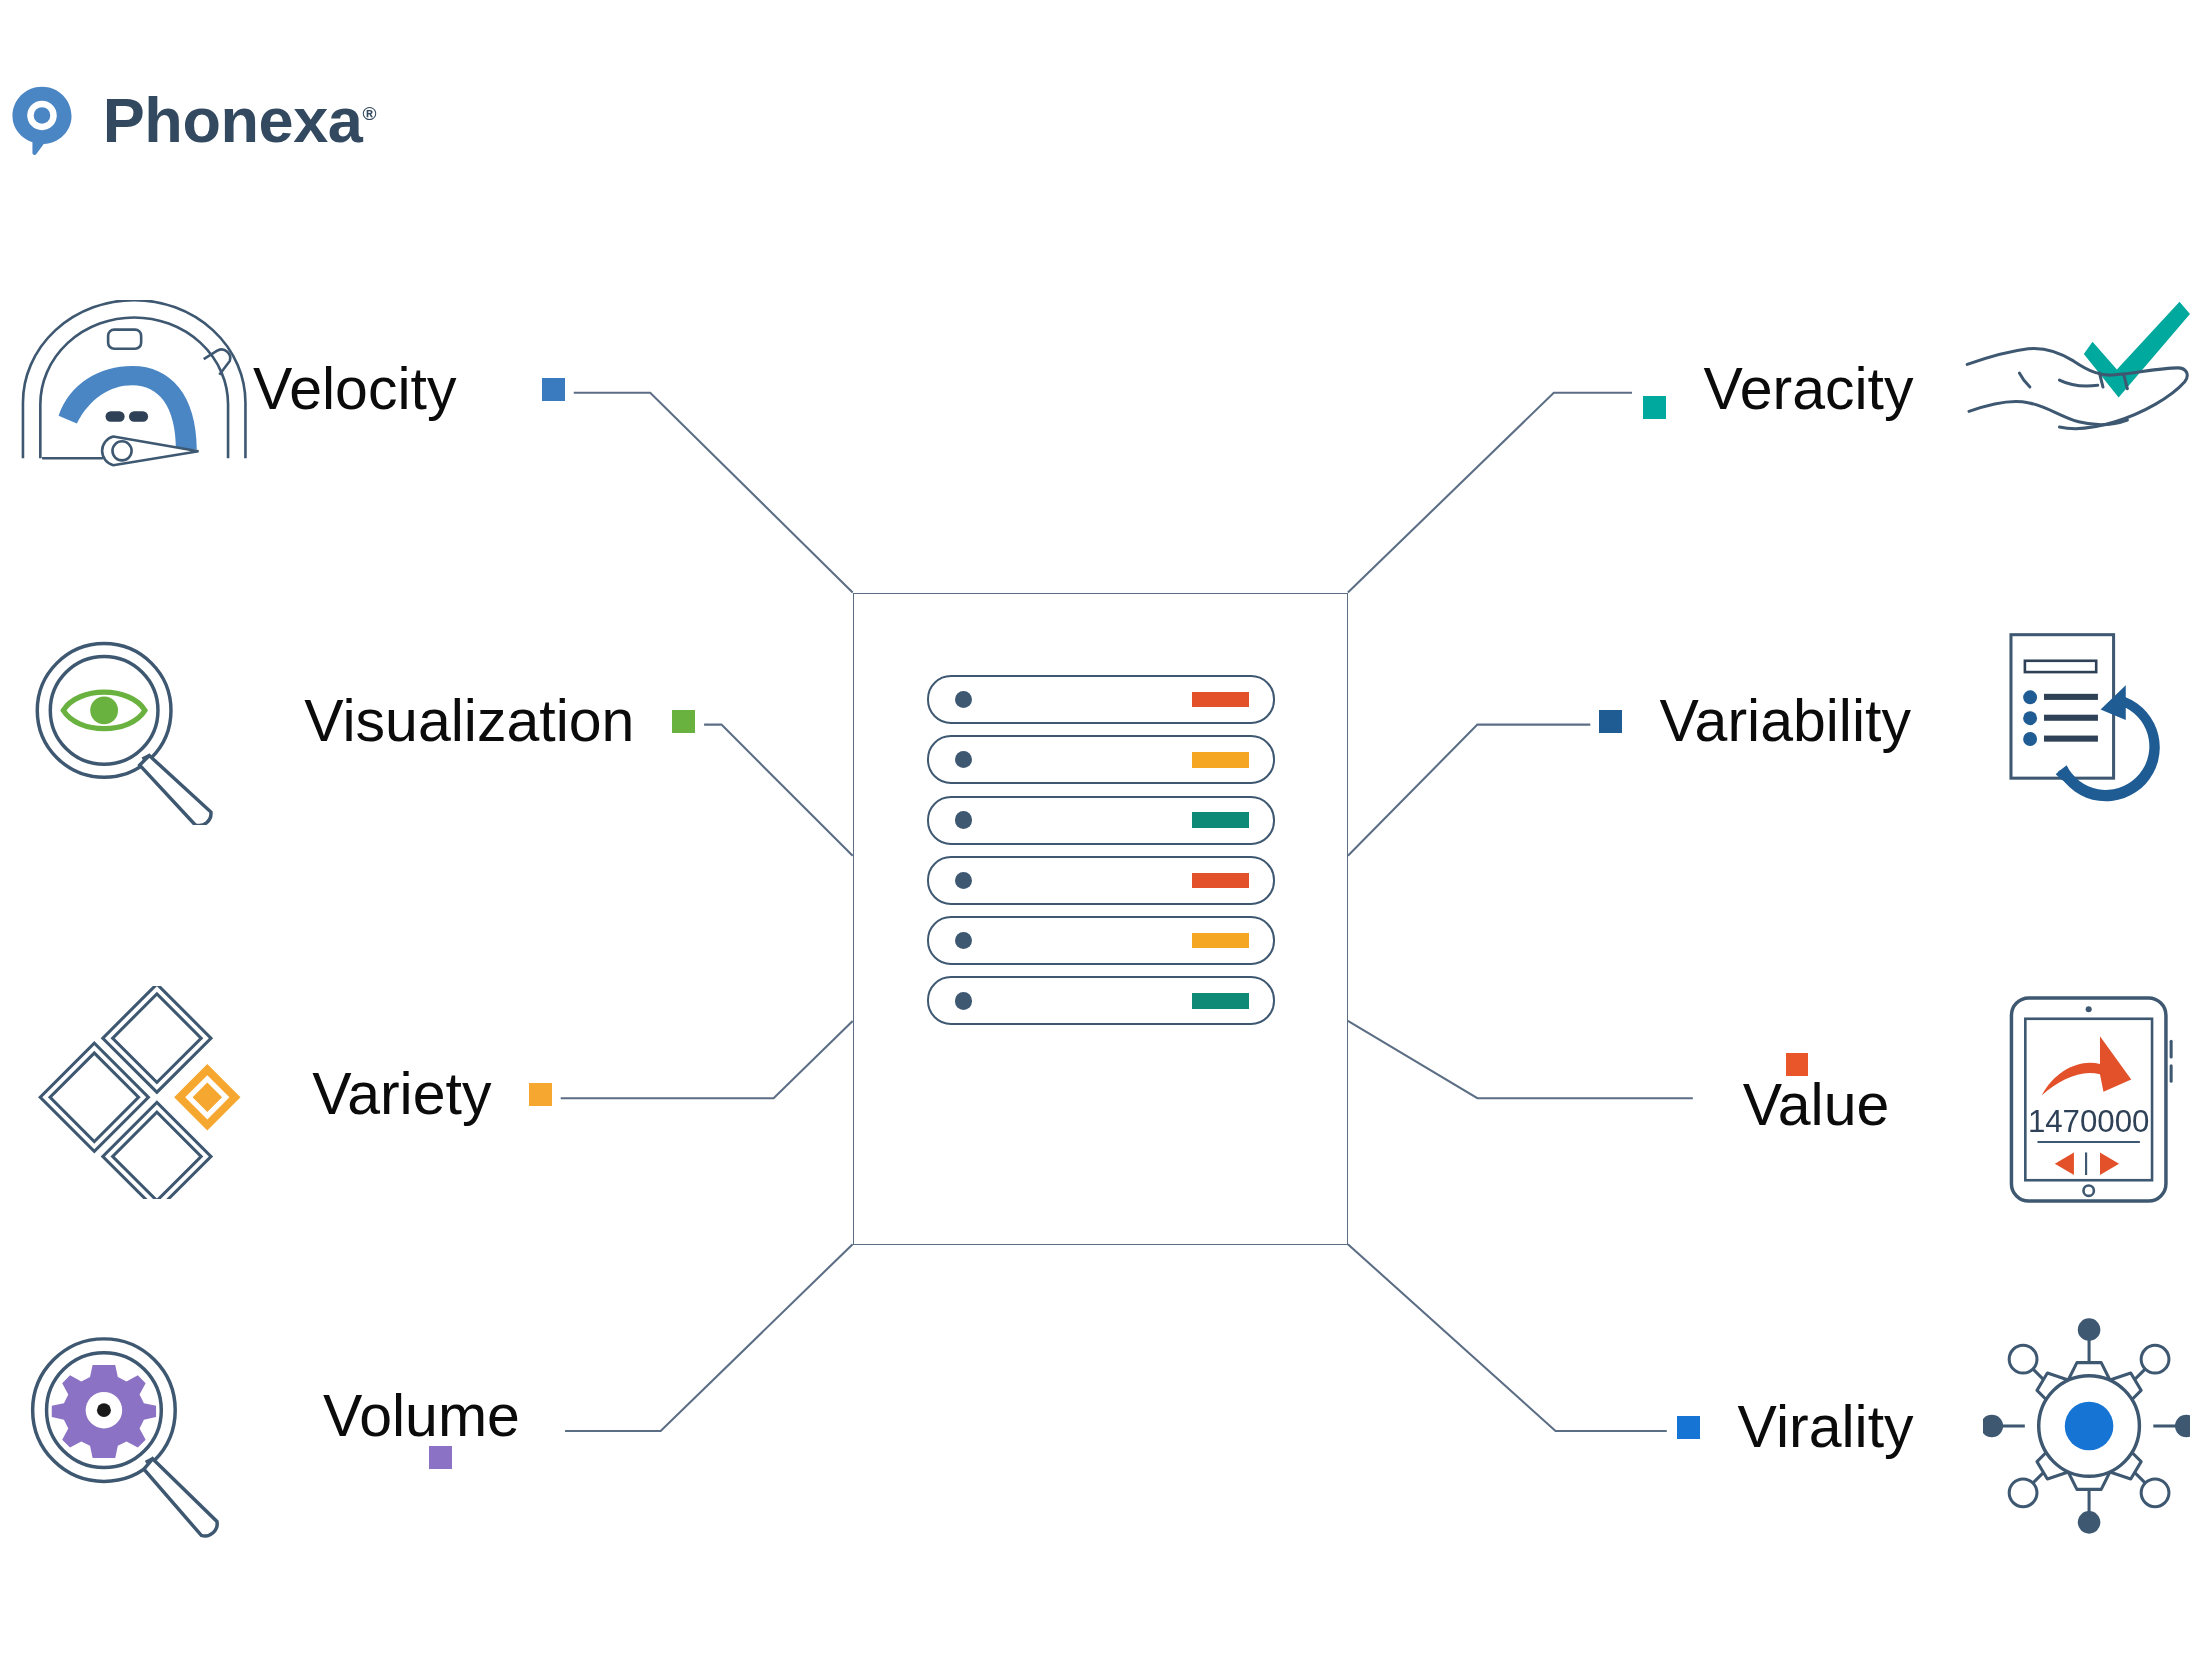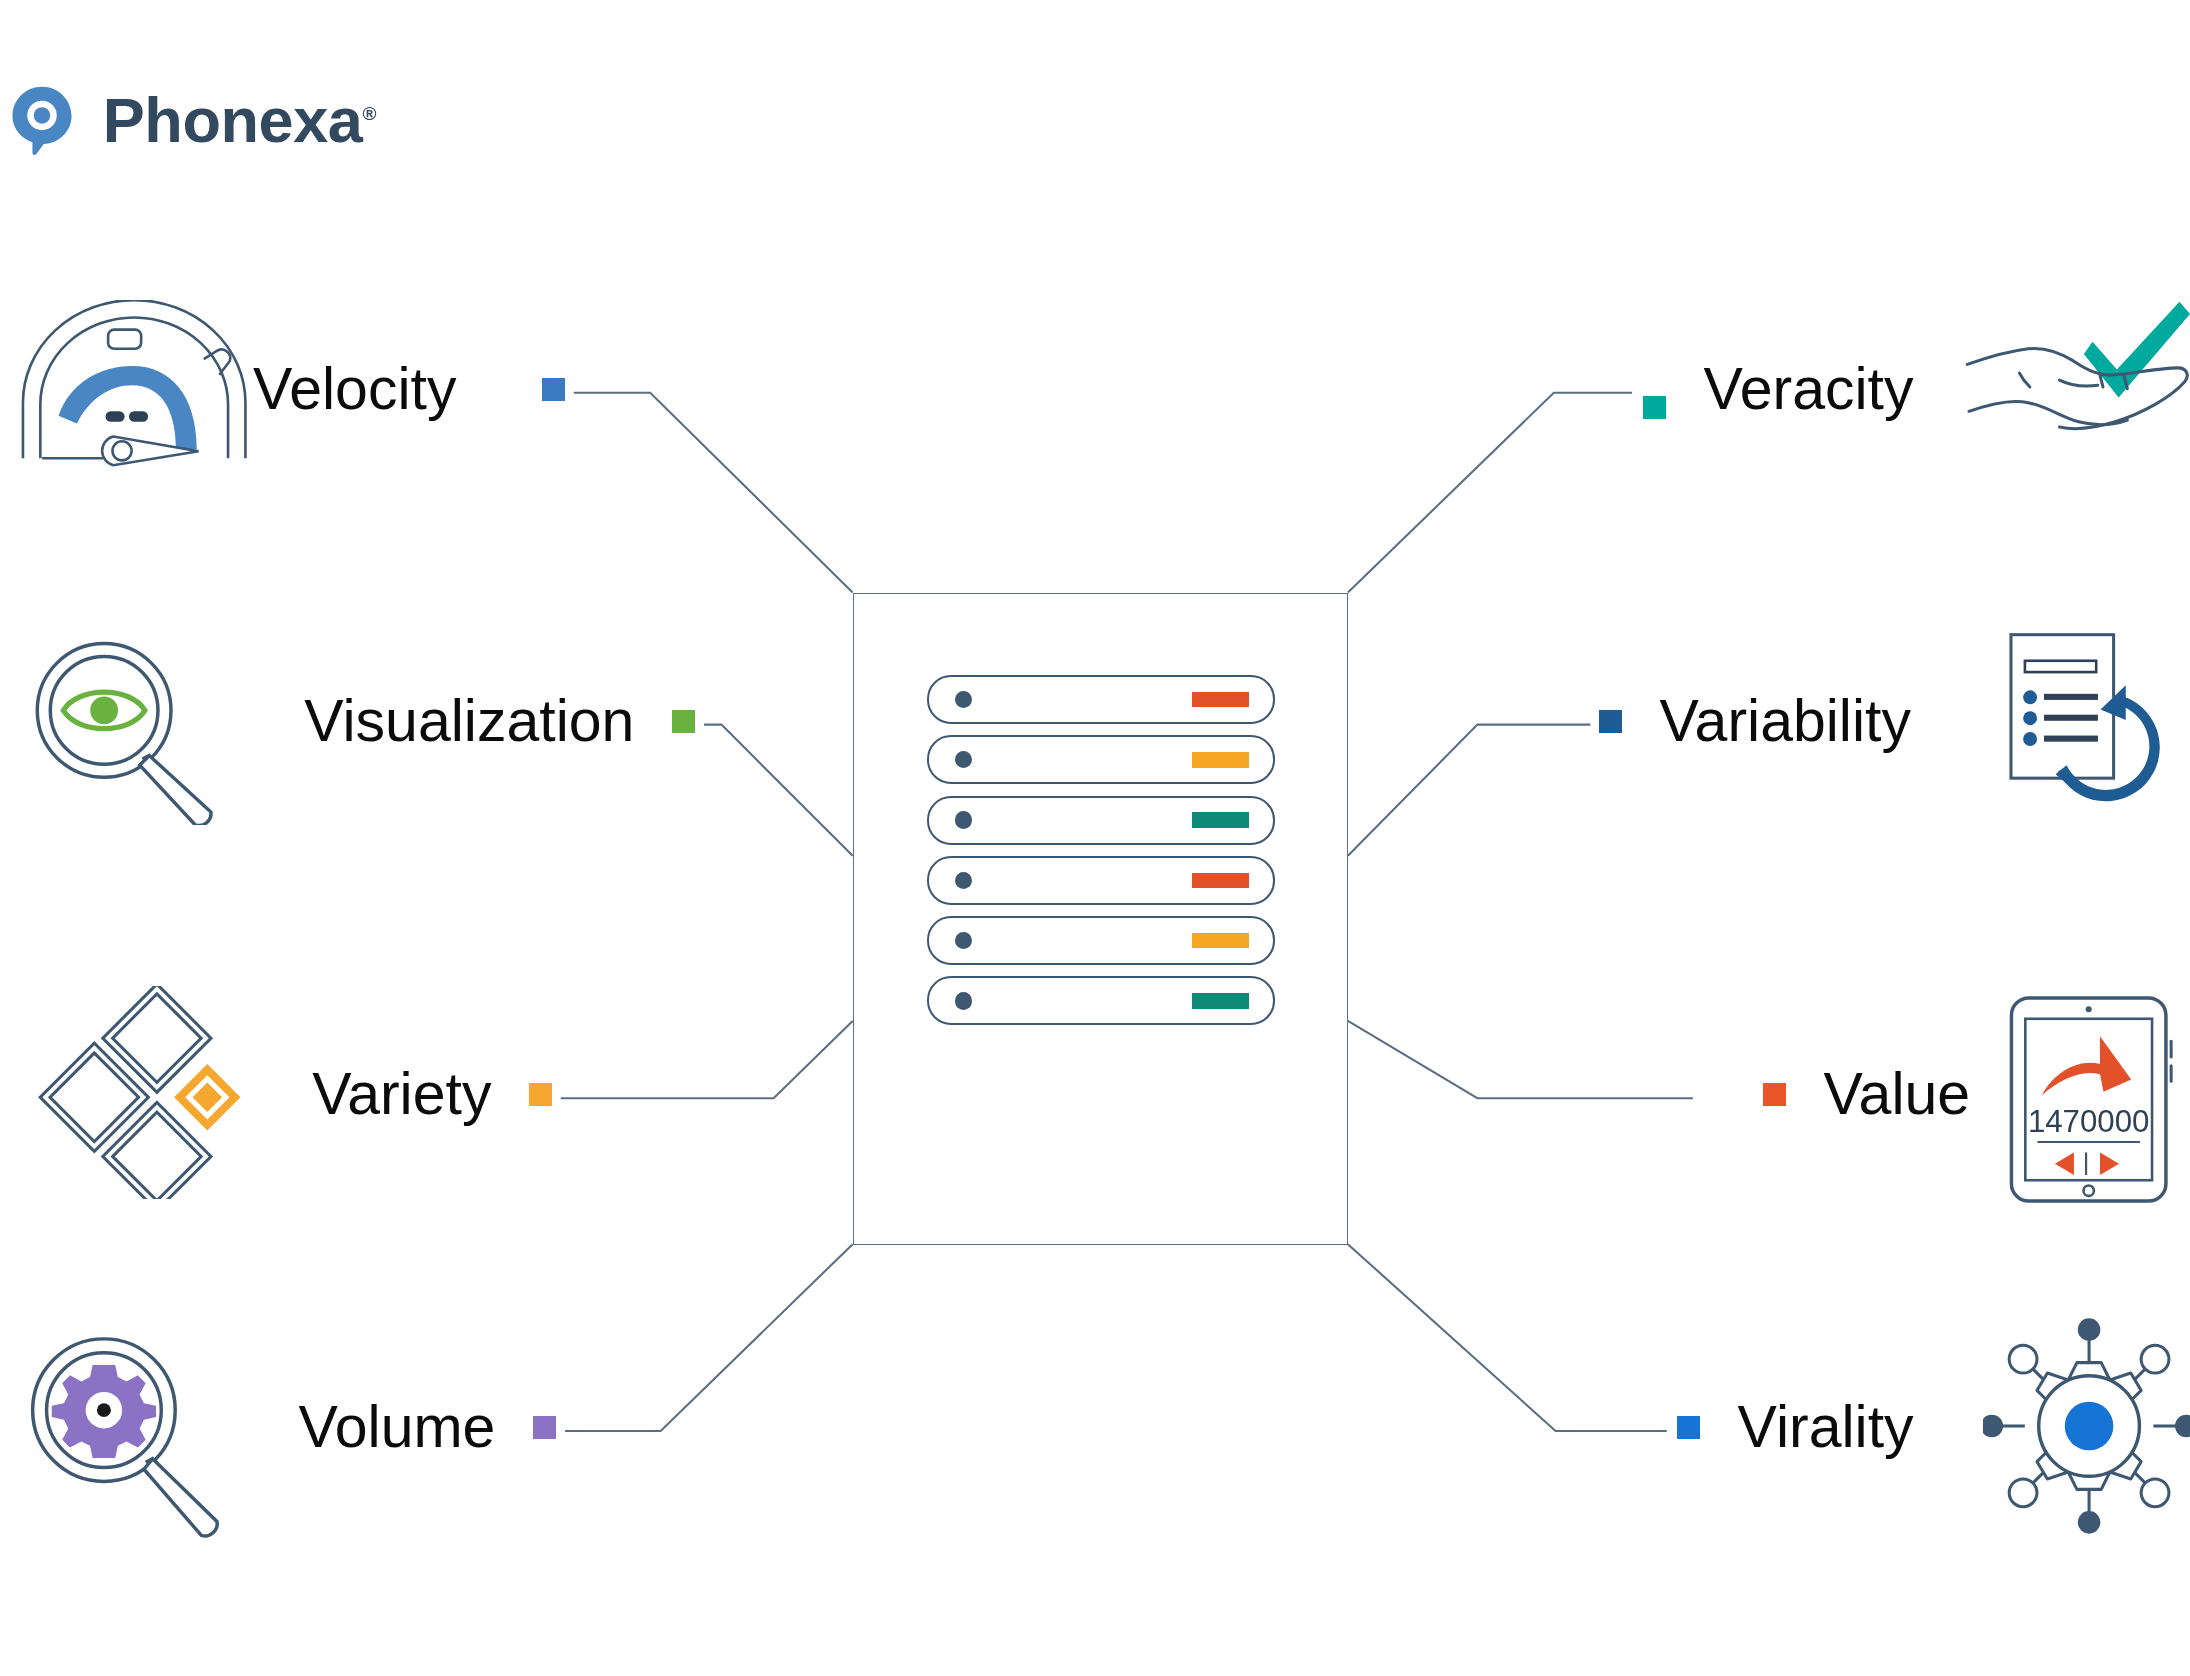--- a/index.html
+++ b/index.html
@@ -122,25 +122,25 @@
     flex: none;
   }
   .node.left  { justify-content: flex-end; }
   .node.left  .marker { margin-left: 38px; }
   .node.right .marker { margin-right: 38px; }
 
   
   #node-velocity      { left: 287px; top: 348px;  width: 278px; gap: 48px; }
   #node-visualization { left: 287px; top: 680px;  width: 408px; }
   #node-variety       { left: 287px; top: 1053px; width: 265px; }
-  #node-volume        { left: 287px; top: 1386px; width: 269px; }
+  #node-volume        { left: 287px; top: 1386px; width: 269px; flex-direction: column; }
 
   #node-veracity      { left: 1643px; top: 336px;  width: 287px; align-items: flex-end; }
   #node-variability   { left: 1599px; top: 680px;  width: 374px; }
-  #node-value         { left: 1763px; top: 1053px; width: 226px; }
+  #node-value         { left: 1703px; top: 1053px; width: 226px; flex-direction: column; }
   #node-virality      { left: 1677px; top: 1386px; width: 252px; text-align: right; }
 
   
   .icon-wrap { position: absolute; }
   #icon-velocity      { left: 15.6px;   top: 300px;  width: 239px; height: 187px; }
   #icon-visualization { left: 17.4px;   top: 634px;  width: 222px; height: 191px; }
   #icon-variety       { left: 35px;   top: 986px; width: 209px; height: 213px; }
   #icon-volume        { left: 17.4px;   top: 1330px; width: 226px; height: 222px; }
   #icon-veracity      { left: 1962px; top: 300px;  width: 228px; height: 174px; }
   #icon-variability   { left: 2004px; top: 626px;  width: 187px; height: 200px; }

